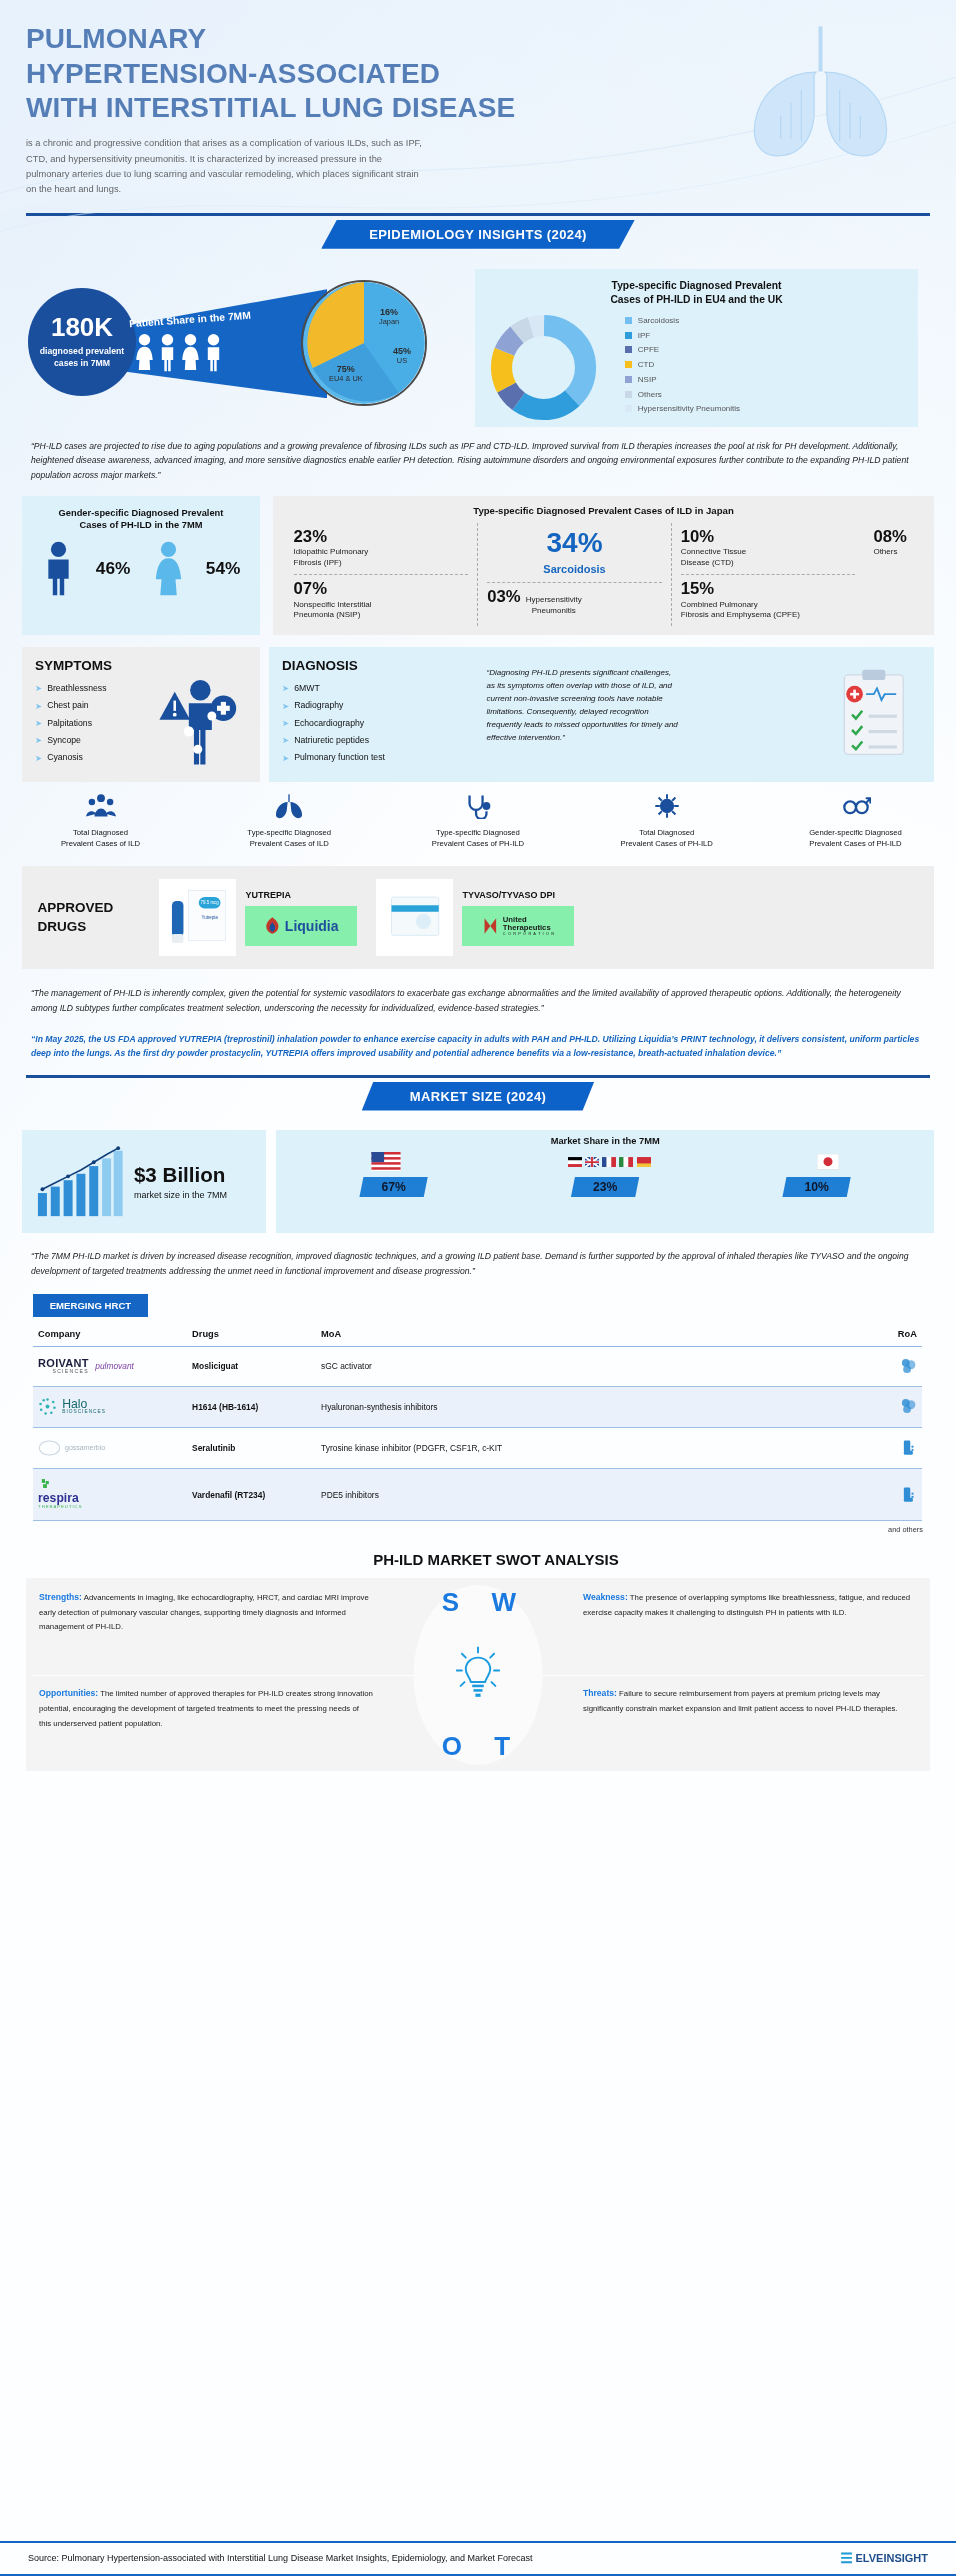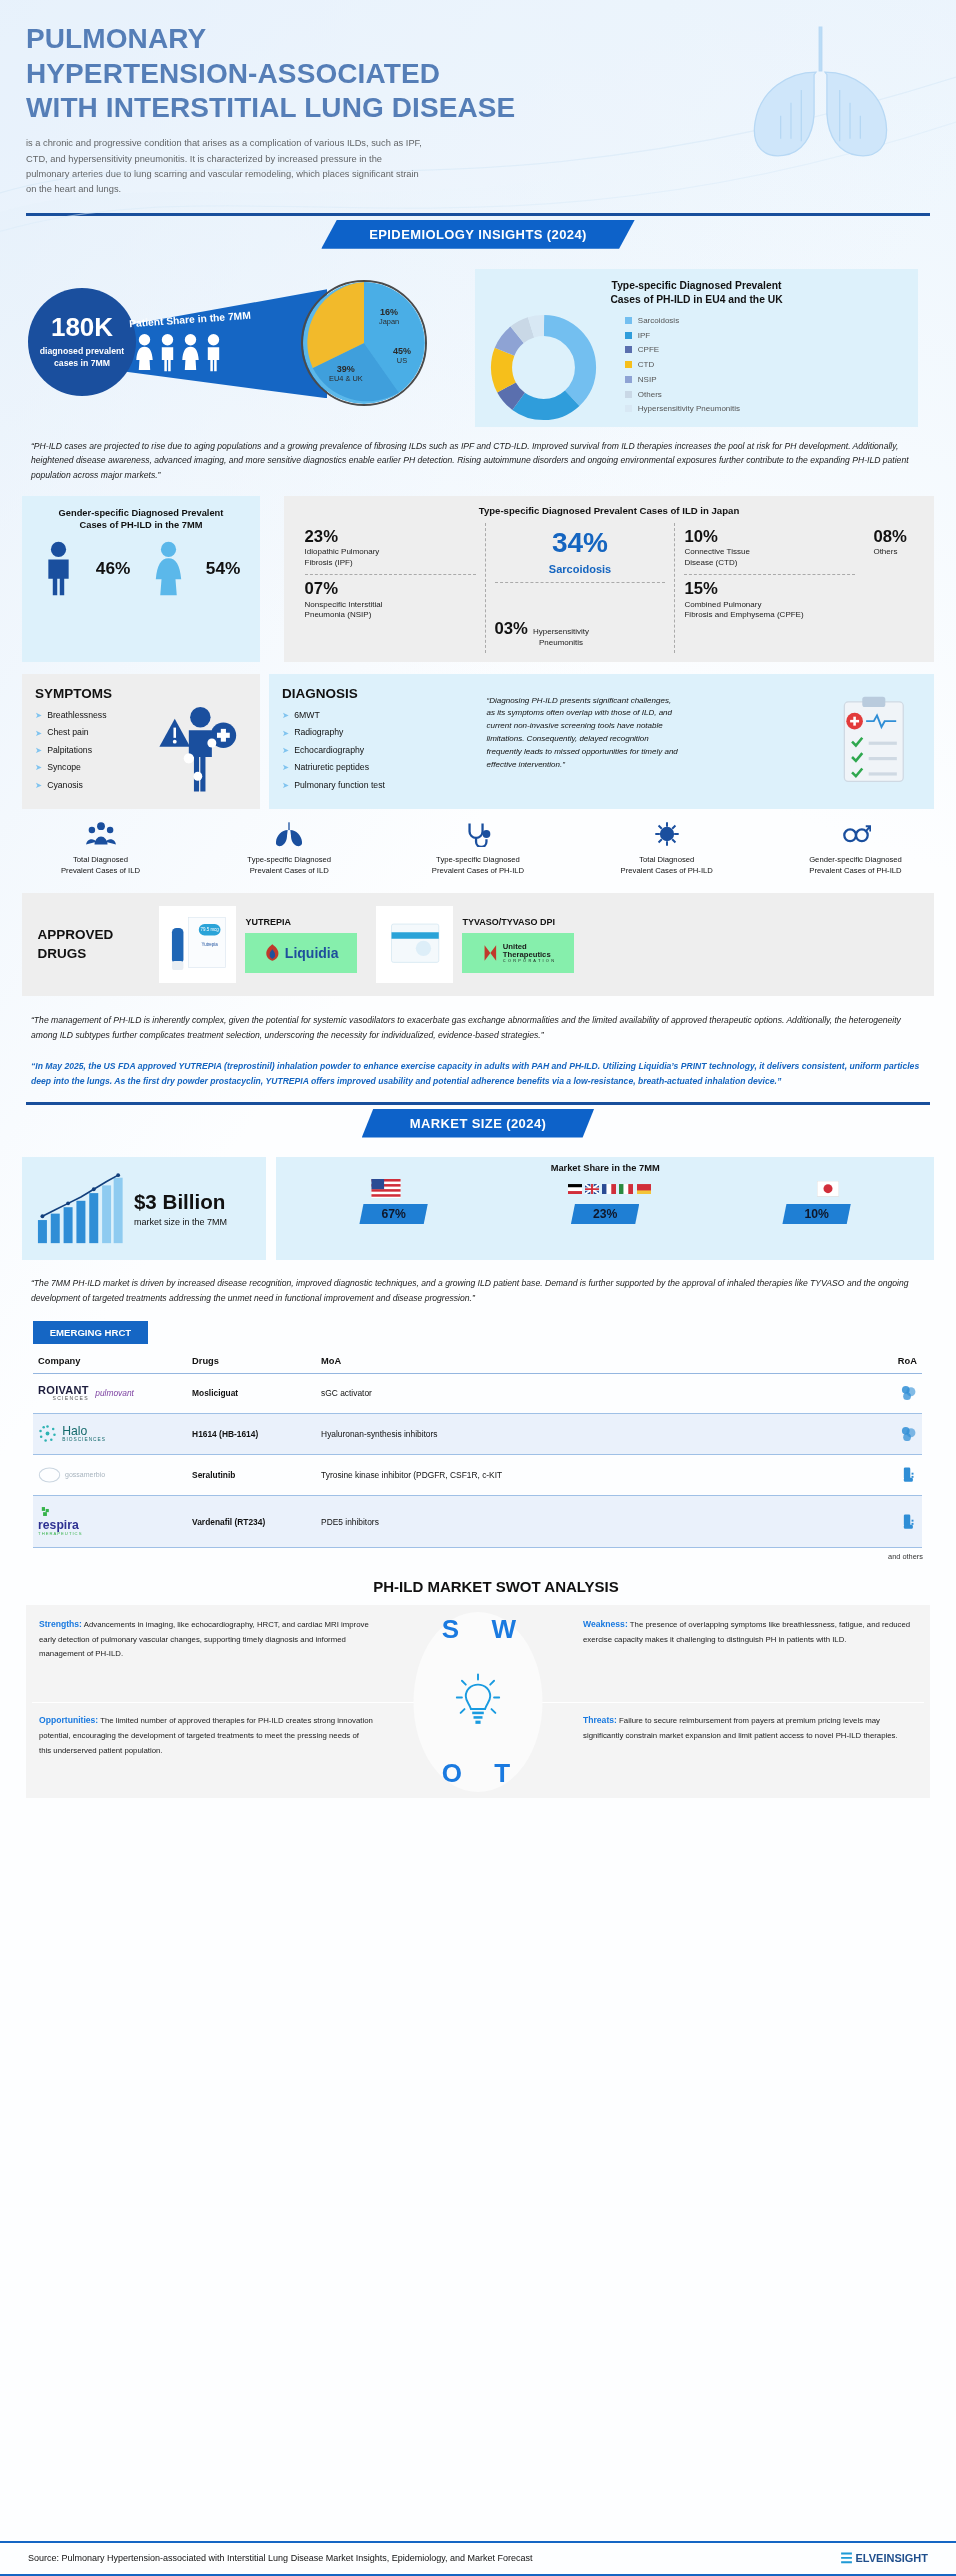--- a/index.html
+++ b/index.html
@@ -56,38 +56,38 @@
   .donut-body { display:flex; align-items:center; margin-top:5.1px; }
   .legend { margin-left:26px; }
   .legend div { display:flex; align-items:center; gap:5.8px; font-size:8px; color:#555; margin-bottom:5.8px; }
   .legend i { width:7px; height:7px; display:inline-block; }
 
   
   .quote { margin:16.7px 31px 0 31px; font-size:8.6px; line-height:1.7; font-style:italic; color:#1b1b1b; }
   .quote.blue { color:#1565c0; font-weight:bold; }
 
   
-  .gt-row { display:flex; gap:24px; margin:14px 22px 0 22px; }
+  .gt-row { display:flex; gap:13px; margin:14px 22px 0 22px; }
   .gender-card { width:238px; background:#ddf1fb; padding:10.3px 9px; }
   .gender-card h4 { font-size:9.3px; text-align:center; line-height:1.35; color:#111; }
   .gender-body { display:flex; align-items:center; justify-content:space-around; margin-top:9px; }
   .gender-pct { font-size:17.3px; font-weight:bold; color:#111; }
   .type-card { flex:1; background:#eeeeee; padding:9px 11.6px; }
   .type-card h4 { font-size:9.6px; text-align:center; color:#111; }
   .type-grid { display:flex; margin-top:6.4px; }
   .tcol { flex:1; padding:0 9px; }
   .tcol.mid { border-left:1.3px dashed #aaa; border-right:1.3px dashed #aaa; text-align:center; }
   .tstat { padding:5.1px 0; }
   .tstat .p { font-size:16.7px; font-weight:bold; color:#111; line-height:1.05; }
   .tstat .t { font-size:8px; line-height:1.35; color:#222; margin-top:1.9px; }
   .tstat.dash { border-top:1.3px dashed #aaa; }
   .tstat.big .p { font-size:28px; color:#1565c0; }
   .tstat.big .t { font-size:11px; font-weight:bold; color:#1565c0; margin-top:5.1px; }
   .inline-stat { display:flex; align-items:baseline; gap:5.1px; }
-  .inline-stat .p { font-size:16.7px; font-weight:bold;margin-top:32px; }
+  .inline-stat .p { font-size:16.7px; font-weight:bold; }
   .inline-stat .t { font-size:8px; line-height:1.3; }
 
   
   .sd-row { display:flex; gap:9px; margin:11.6px 22px 0 22px; }
   .sym-card { width:238px; background:#eeeeee; padding:11.6px 13px; position:relative; height:135px; }
   .dia-card { flex:1; background:#ddf1fb; padding:11.6px 13px; position:relative; height:135px; display:flex; }
   .sd-title { font-size:13.5px; font-weight:bold; color:#111; margin-bottom:6.4px; }
   .bullets li { list-style:none; font-size:8.7px; line-height:2.0; color:#111; display:flex; align-items:center; gap:5.1px; }
   .chev { color:#7fc3ef; font-size:8.4px; }
   .dia-quote { width:193px; font-size:8px; font-style:italic; line-height:1.62; color:#111; margin-left:11.6px; margin-top:9px; }
@@ -232,21 +232,21 @@
     </svg>
     <div class="pie-lab" style="left:379px; top:33px;">
       <span style="font-size:9px;font-weight:bold">16%</span>
       <span>Japan</span>
     </div>
     <div class="pie-lab" style="left:393px; top:72px;">
       <span style="font-size:9px;font-weight:bold">45%</span>
       <span>US</span>
     </div>
     <div class="pie-lab" style="left:329px; top:90px;">
-      <span style="font-size:9px;font-weight:bold">39%</span>
+      <span style="font-size:9px;font-weight:bold">75%</span>
       <span>EU4 &amp; UK</span>
     </div>
 
     <div class="donut-card">
       <h3>
         <span>Type-specific Diagnosed Prevalent</span><br>
         <span>Cases of PH-ILD in EU4 and the UK</span>
       </h3>
       <div class="donut-body">
         <svg width="111" height="111" viewBox="0 0 42 42">

